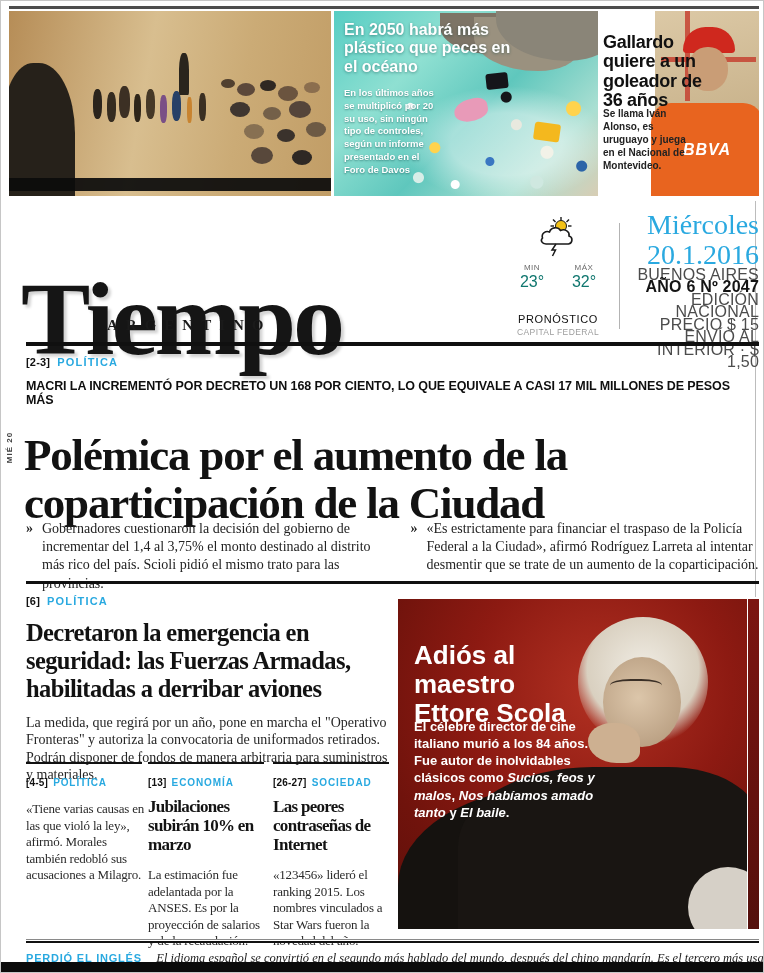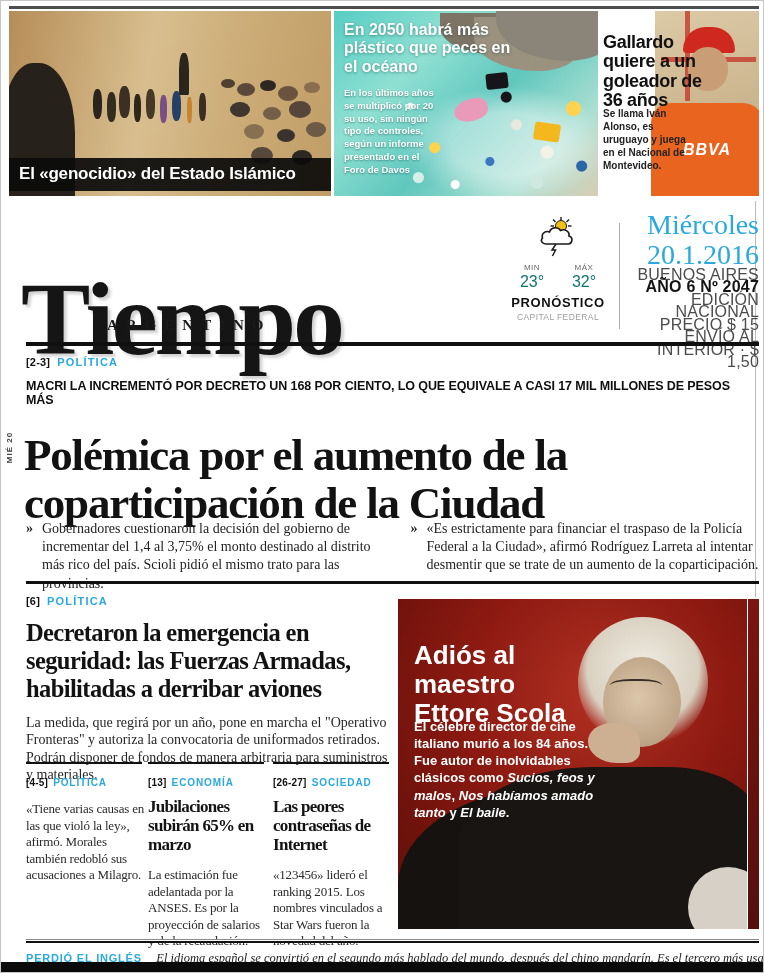--- a/index.html
+++ b/index.html
@@ -73,21 +73,21 @@
   .g-body{position:absolute;left:2px;top:86px;width:96px;z-index:2;font-size:10px;line-height:1.3;font-weight:700;color:#222;}
   
   .mast-title{left:20px;top:200px;font-family:"Liberation Serif",serif;font-weight:700;font-size:104px;line-height:.92;
     letter-spacing:-3px;color:#151515;text-shadow:3px 3px 3px rgba(0,0,0,.18);}
   .mast-sub{left:106px;top:316px;font-family:"Liberation Serif",serif;font-weight:700;font-size:15px;
     letter-spacing:8px;color:#1a1a1a;}
   .weather{left:505px;top:216px;width:104px;text-align:center;}
   .wx-grid{display:grid;grid-template-columns:1fr 1fr;margin-top:2px;}
   .wx-label{font-size:8px;color:#6a6a6a;letter-spacing:.5px;}
   .wx-val{font-size:16px;color:#0f766e;margin-top:1px;}
-  .wx-forecast{margin-top:4px;font-size:13px;font-weight:700;color:#111;letter-spacing:.6px;}
+  .wx-forecast{margin-top:22px;font-size:11px;font-weight:400;color:#111;letter-spacing:.6px;}
   .wx-loc{margin-top:2px;font-size:8.5px;color:#9c9c9c;letter-spacing:.4px;}
   .vdiv{left:618px;top:222px;width:1px;height:106px;background:#b3b3b3;}
   .edition{left:628px;top:210px;width:130px;text-align:right;}
   .date-day{font-family:"Liberation Serif",serif;font-size:28px;line-height:1.02;color:#2aa9e0;}
   .date-num{font-family:"Liberation Serif",serif;font-size:28px;line-height:1.05;color:#2aa9e0;}
   .ed-lines{margin-top:0;font-size:16px;line-height:12.5px;color:#4c4c4c;letter-spacing:.2px;}
   .ed-lines div:nth-child(2){font-weight:700;color:#141414;}
   .rule-thick{left:25px;top:341px;width:733px;height:4px;background:#101010;}
   
   .kicker{font-size:11px;font-weight:700;letter-spacing:.2px;}
@@ -154,21 +154,20 @@
   <div class="abs top-rule"></div>
   <div class="abs right-edge-line"></div>
   <div class="abs edge-date">MIÉ 20</div>
 
   <figure class="photo isis">
     <div class="isis-figL"></div>
     <div class="isis-row"></div>
     <div class="isis-stand"></div>
     <div class="isis-bodies"></div>
     <div class="isis-band">
-      <div class="isis-headline">El «genocidio» del Estado Islámico</div>
     </div>
   </figure>
 
   <figure class="photo ocean">
     <div class="ocean-rocks"></div>
     <div class="ocean-debris"></div>
     <div class="ocean-pink"></div>
     <div class="ocean-crate"></div>
     <div class="ocean-bag"></div>
     <div class="ocean-headline">En 2050 habrá más plástico que peces en el océano</div>
@@ -264,21 +263,21 @@
       <span class="pages">[4-5]</span><span class="section">POLÍTICA</span>
     </div>
     <p>«Tiene varias causas en las que violó la ley», afirmó. Morales también redobló sus acusaciones a Milagro.</p>
   </div>
 
   <div class="brief brief-2">
     <div class="brule"></div>
     <div class="kicker">
       <span class="pages">[13]</span><span class="section">ECONOMÍA</span>
     </div>
-    <h4>Jubilaciones subirán 65% en marzo</h4>
+    <h4>Jubilaciones subirán 10% en marzo</h4>
     <p>La estimación fue adelantada por la ANSES. Es por la proyección de salarios y de la recaudación.</p>
   </div>
 
   <div class="brief brief-3">
     <div class="brule"></div>
     <div class="kicker">
       <span class="pages">[26-27]</span><span class="section">SOCIEDAD</span>
     </div>
     <h4>Las peores contraseñas de Internet</h4>
     <p>«123456» lideró el ranking 2015. Los nombres vinculados a Star Wars fueron la novedad del año.</p>

